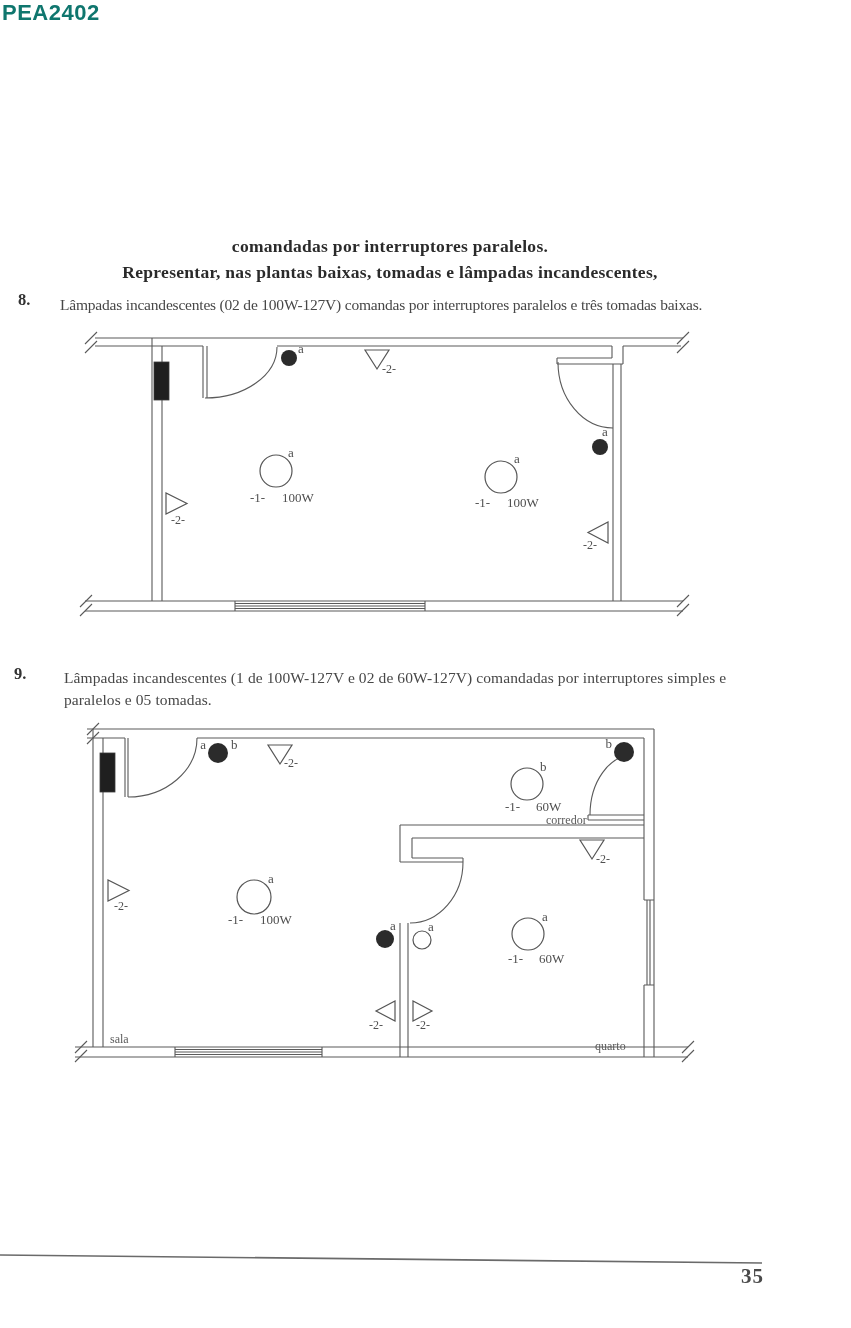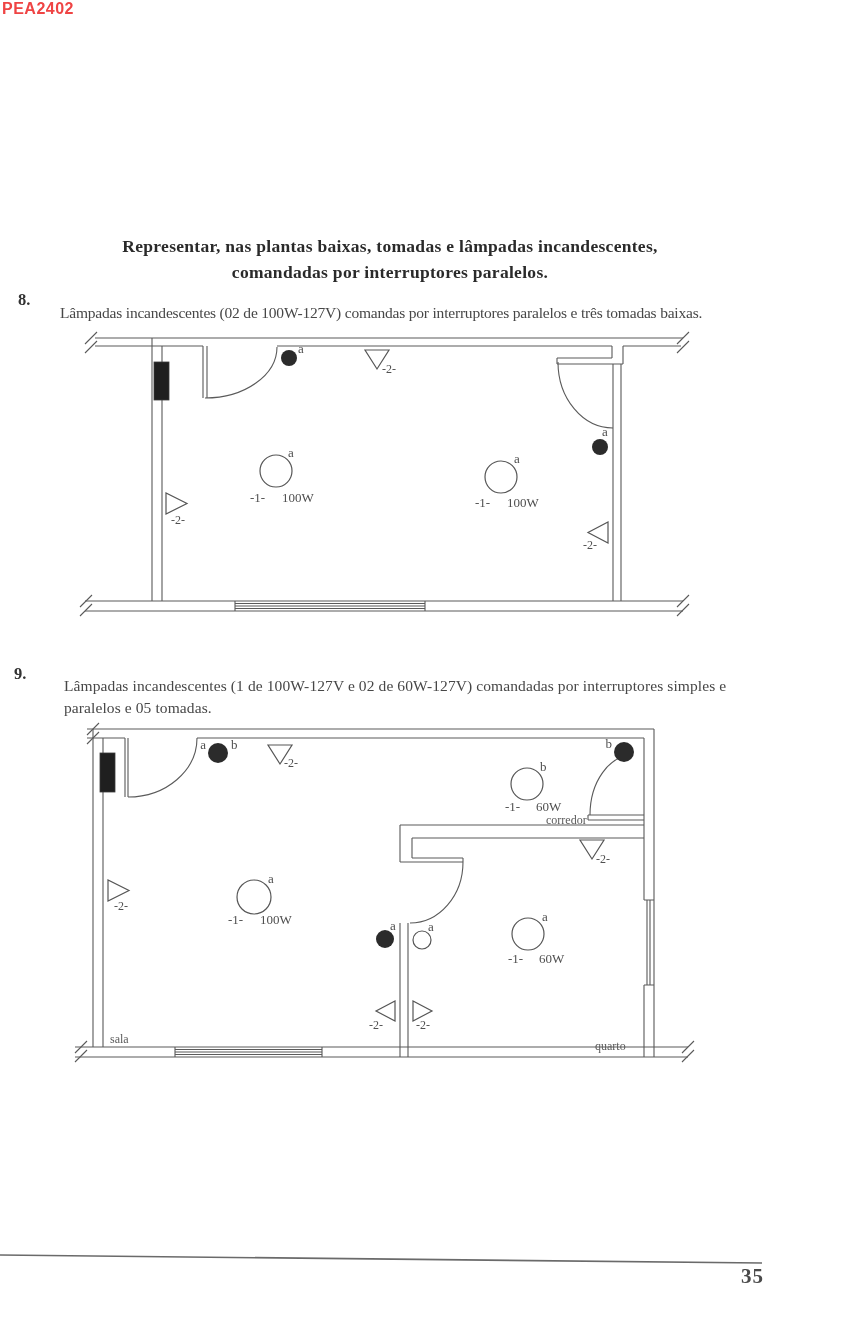--- a/index.html
+++ b/index.html
@@ -3,28 +3,28 @@
 <meta charset="utf-8">
 <style>
   html,body{margin:0;padding:0;}
   body{
     width:851px;height:1328px;position:relative;background:#ffffff;
     font-family:"Liberation Serif", serif;color:#3d3d3d;overflow:hidden;
   }
   .course-code{
     position:absolute;left:2px;top:0px;
     font-family:"Liberation Sans", sans-serif;font-weight:bold;
-    font-size:16px;color:#ef4444;letter-spacing:0.5px;
+    font-size:22px;color:#0f766e;letter-spacing:0.5px;
   }
   .heading{
     position:absolute;left:60px;top:233px;width:660px;text-align:center;
     font-weight:bold;font-size:17.5px;color:#2a2a2a;line-height:26px;letter-spacing:0.3px;
   }
   .ex-number{position:absolute;font-weight:bold;font-size:16.5px;color:#333;}
-  .ex-text{position:absolute;font-size:15.5px;color:#474747;line-height:22px;margin-top:8px;}
+  .ex-text{position:absolute;font-size:15.5px;color:#474747;line-height:22px;}
   #ex8-num{left:18px;top:290px;}
   #ex8-text{left:60px;top:294px;width:712px;letter-spacing:-0.2px;}
   #ex9-num{left:14px;top:664px;}
   #ex9-text{left:64px;top:667px;width:664px;letter-spacing:0.1px;}
   svg text{font-family:"Liberation Serif", serif;fill:#4f4f4f;}
   .plan{position:absolute;left:0;}
   #plan8{top:330px;}
   #plan9{top:720px;}
   .walls path, .walls line{stroke:#5a5a5a;stroke-width:1.1;fill:none;}
   .sym{stroke:#565656;stroke-width:1.2;fill:none;}
@@ -39,22 +39,22 @@
     position:absolute;left:741px;top:1264px;font-size:21px;color:#4a4a4a;
     letter-spacing:1px;font-weight:bold;
   }
 </style>
 </head>
 <body>
 
 <div class="course-code">PEA2402</div>
 
 <div class="heading">
+  <div>comandadas por interruptores paralelos.</div>
   <div>Representar, nas plantas baixas, tomadas e lâmpadas incandescentes,</div>
-  <div>comandadas por interruptores paralelos.</div>
 </div>
 
 <div class="ex-number" id="ex8-num">8.</div>
 <div class="ex-text" id="ex8-text">Lâmpadas incandescentes (02 de 100W-127V) comandas por interruptores paralelos e três tomadas baixas.</div>
 
 <svg id="plan8" class="plan" width="851" height="312" viewBox="0 0 851 312">
   <g class="walls">
     <path d="M95,8 H683"></path>
     <path d="M95,16 H203 M277,16 H612 M623,16 H681"></path>
     <path d="M612,16 V28 M623,16 V34"></path>

